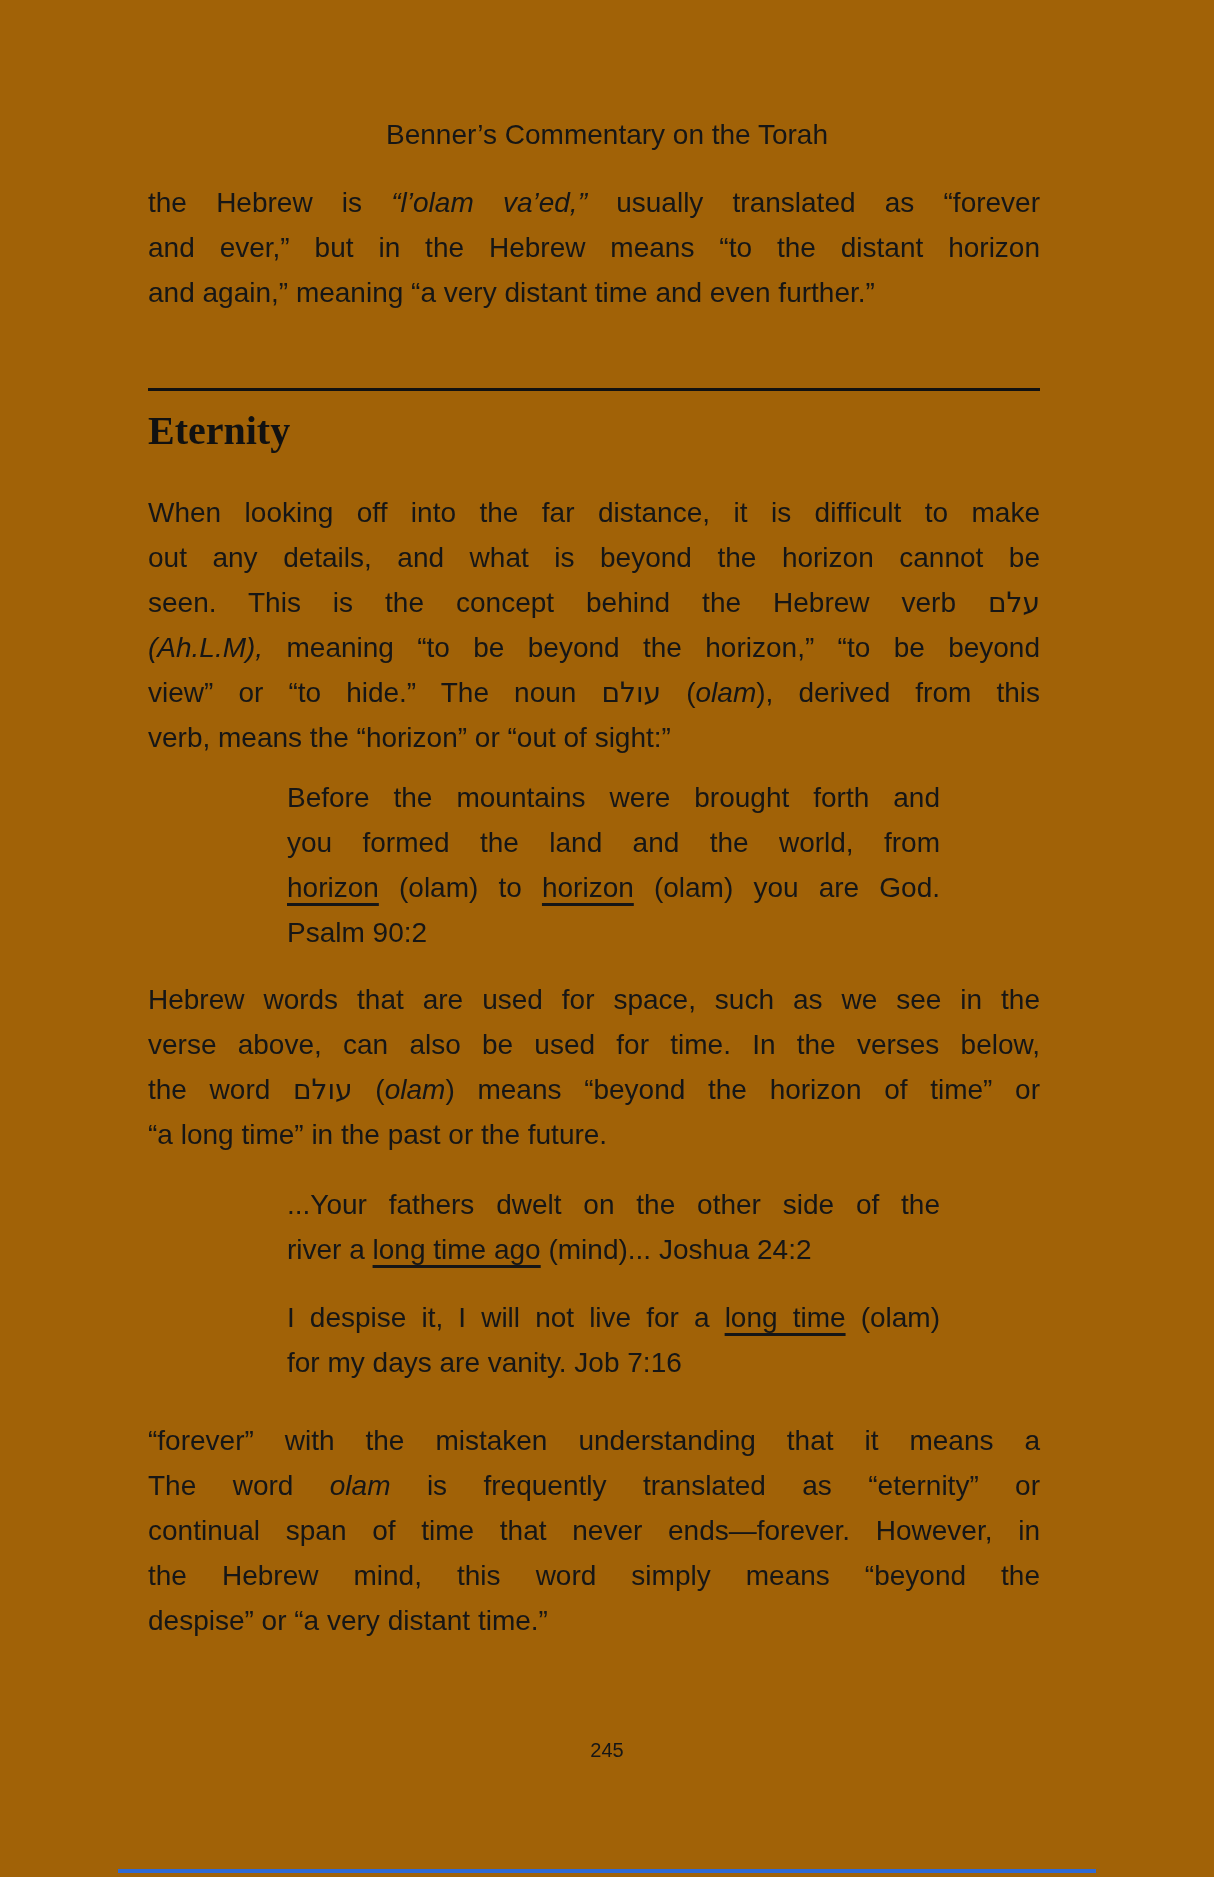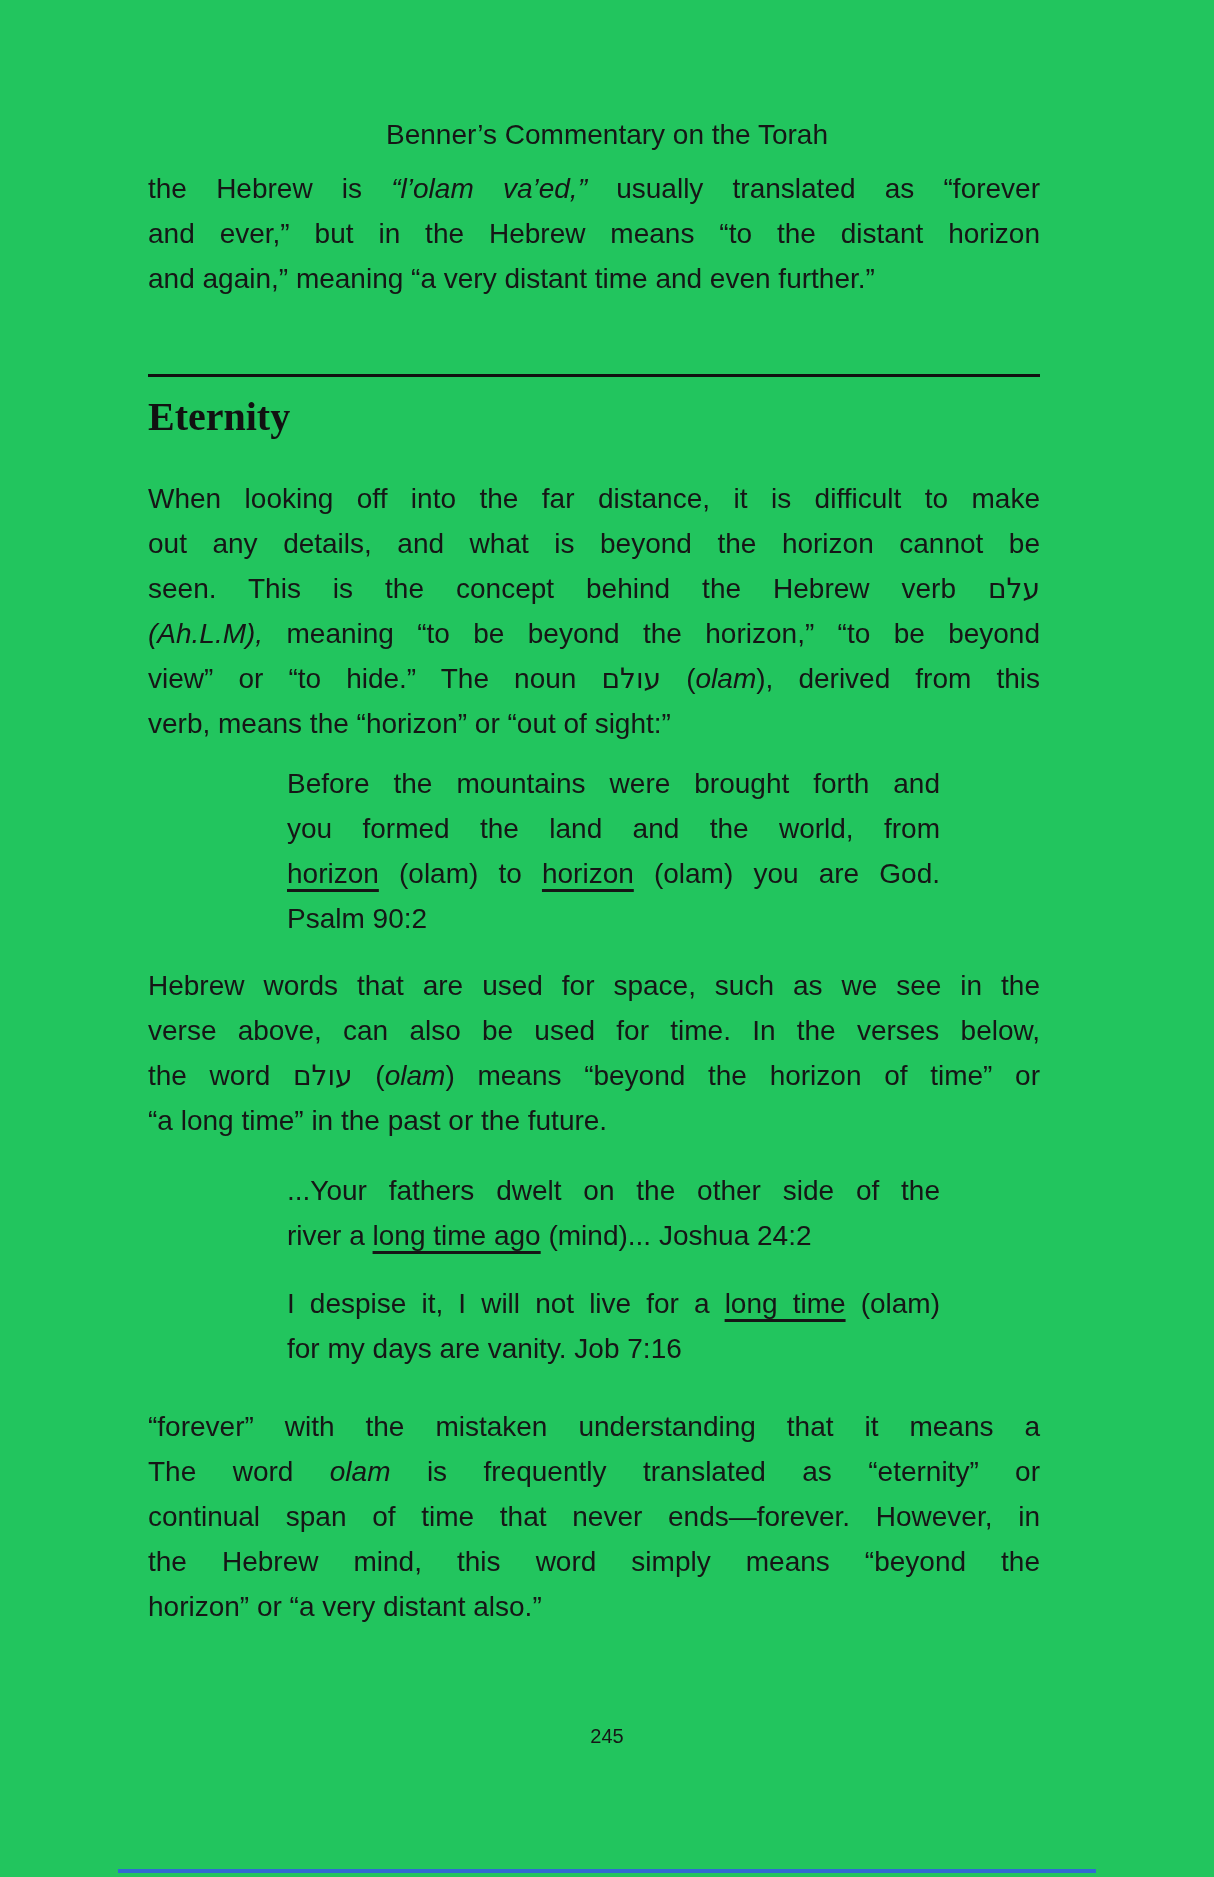--- a/index.html
+++ b/index.html
@@ -1,20 +1,20 @@
 <!DOCTYPE html>
 <html><head>
 <meta charset="utf-8">
 <style>
   html, body { margin: 0; padding: 0; background: #ffffff; }
   .page {
     position: relative;
     width: 1214px;
     height: 1877px;
-    background: #22c55e;
+    background: #a16207;
     font-family: "Liberation Sans", "DejaVu Sans", sans-serif;
     color: #161616;
     overflow: hidden;
   }
   .column {
     margin-left: 148px;
     width: 892px;
   }
   .header {
     padding-top: 112px;
@@ -24,21 +24,21 @@
   }
   .para, .quote { font-size: 28px; line-height: 45px; }
   .para .line, .quote .line {
     text-align: justify;
     text-align-last: justify;
   }
   .para .line.last, .quote .line.last {
     text-align: left;
     text-align-last: left;
   }
-  .m-intro { margin-top: 9px; }
+  .m-intro { margin-top: 23px; }
   .rule {
     margin-top: 73px;
     height: 3px;
     background: #111111;
   }
   .section-title {
     margin: 14px 0 0 0;
     font-family: "Liberation Serif", "DejaVu Serif", serif;
     font-weight: bold;
     font-size: 40px;
@@ -111,18 +111,18 @@
       </div>
     <div class="quote m-qjob">
         <div class="line"><span>I despise it, I will not live for a </span><span class="un">long time</span><span> (olam)</span></div>
         <div class="line last"><span>for my days are vanity. Job 7:16</span></div>
       </div>
     <div class="para m-para3">
         <div class="line"><span>“forever” with the mistaken understanding that it means a</span></div>
         <div class="line"><span>The word </span><span class="it">olam</span><span> is frequently translated as “eternity” or</span></div>
         <div class="line"><span>continual span of time that never ends—forever. However, in</span></div>
         <div class="line"><span>the Hebrew mind, this word simply means “beyond the</span></div>
-        <div class="line last"><span>horizon” or “a very distant also.”</span></div>
+        <div class="line last"><span>despise” or “a very distant time.”</span></div>
       </div>
   </div>
   <div class="page-number">245</div>
   <div class="bottom-bar" style="background-color: rgb(47, 106, 212);"></div>
 </div>
 
 </body></html>

